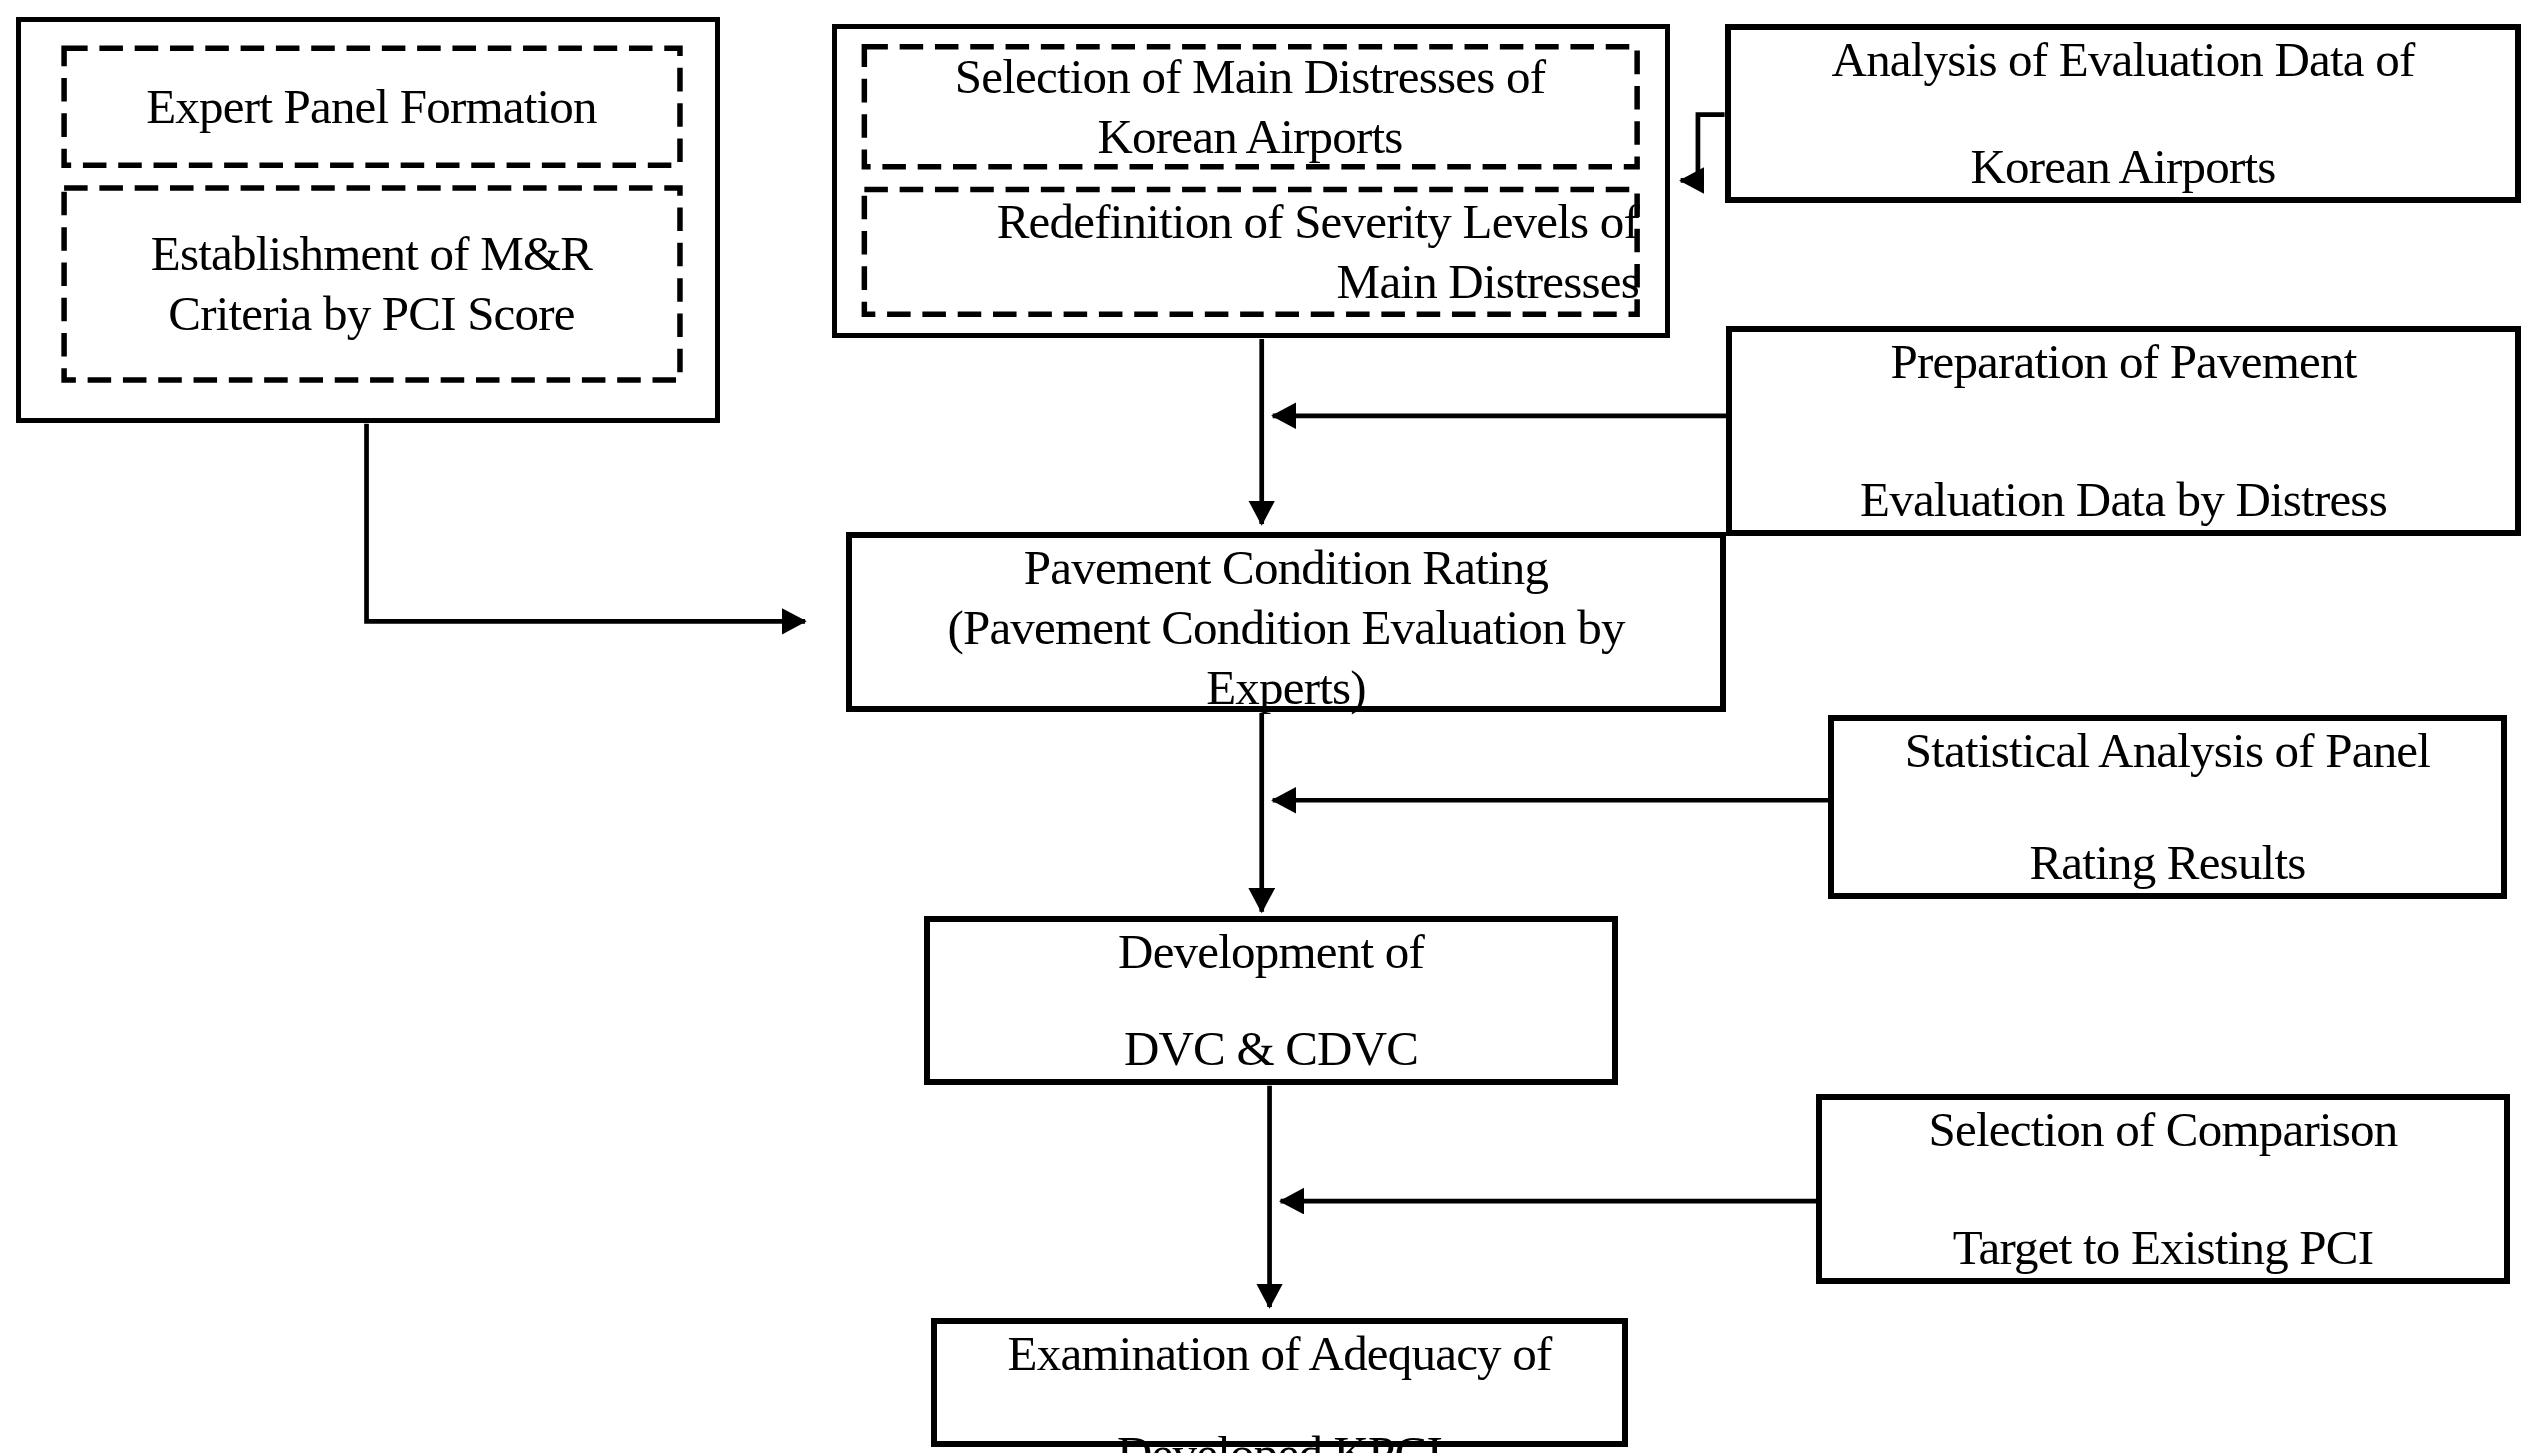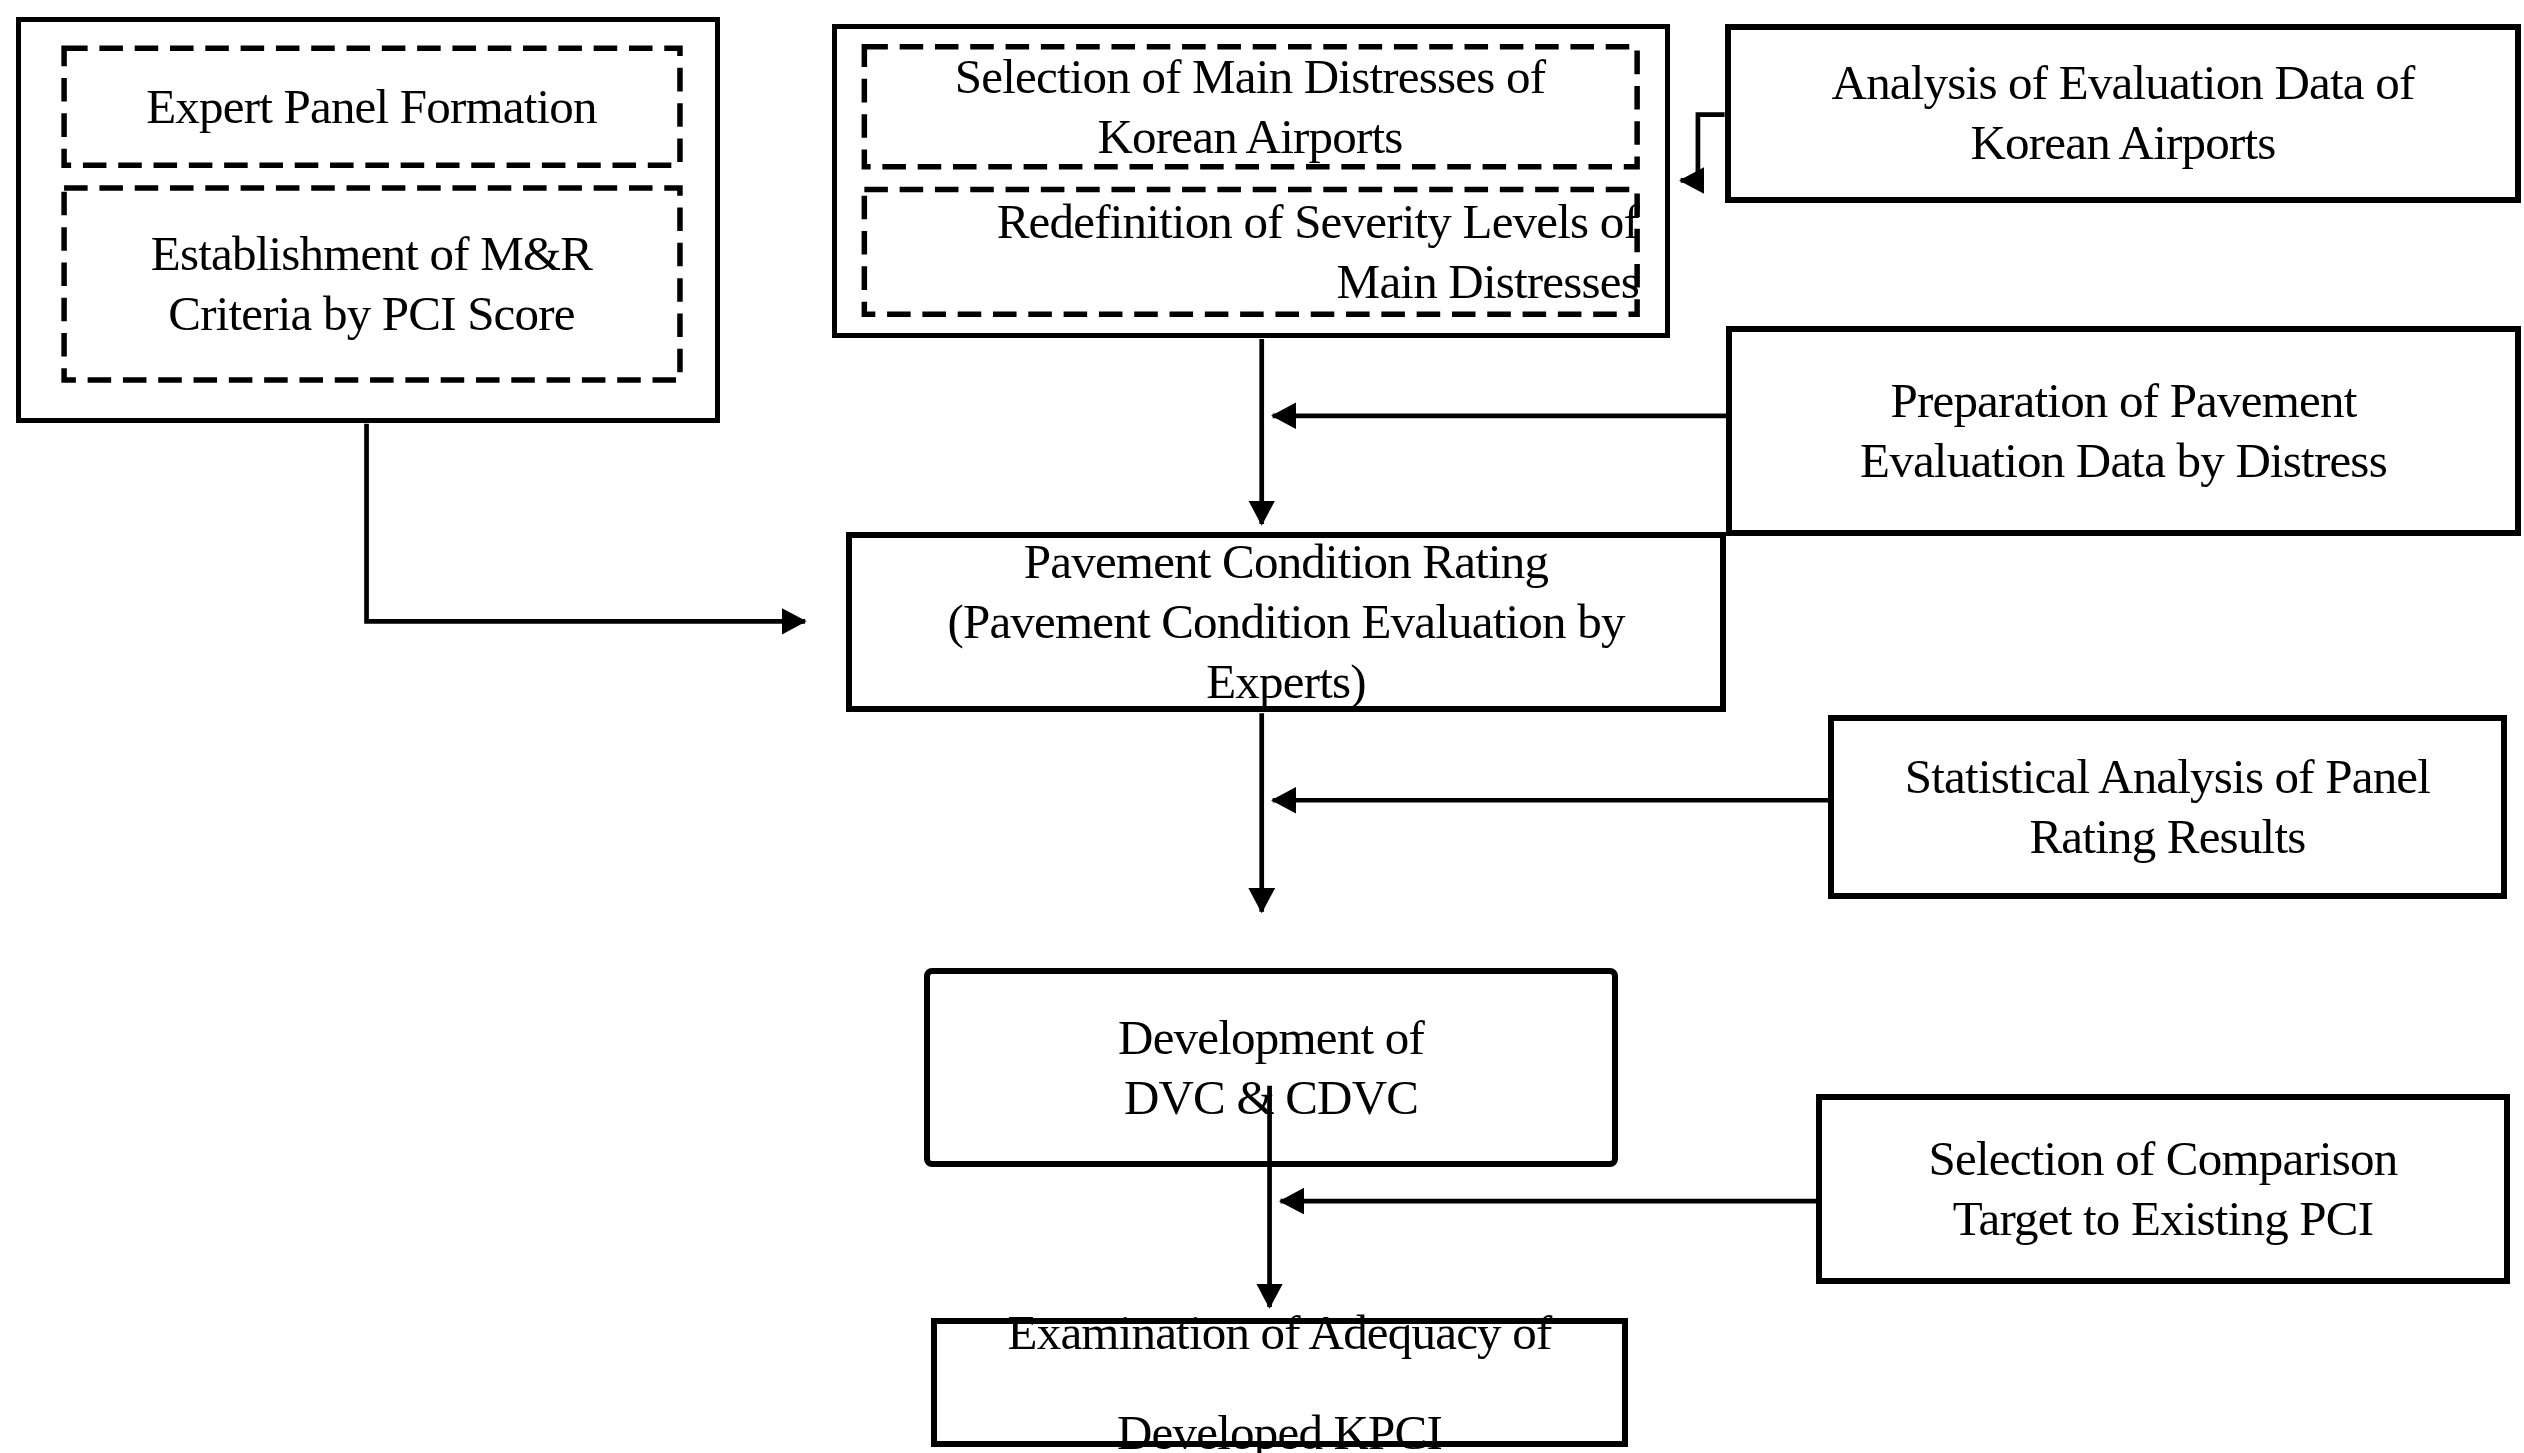--- a/index.html
+++ b/index.html
@@ -19,21 +19,21 @@
   .box {
     position: absolute;
     box-sizing: border-box;
     display: flex;
     flex-direction: column;
     align-items: center;
     justify-content: center;
     text-align: center;
   }
   .solid-thin  { border: 5.5px solid #000000; }
-  .solid-thick { border: 6.3px solid #000000; }
+  .solid-thick { border: 6.3px solid #000000; justify-content: space-between; }
   .label-line {
     font-size: 49px;
     line-height: 60px;
     white-space: nowrap;
     letter-spacing: -0.8px;
   }
   .connector-layer {
     position: absolute;
     left: 0;
     top: 0;
@@ -116,21 +116,21 @@
     <div class="label-line">Pavement Condition Rating</div>
     <div class="label-line">(Pavement Condition Evaluation by</div>
     <div class="label-line">Experts)</div>
   </div>
 
   <div class="box solid-thick" style="left:1828px; top:715px; width:679px; height:184px;">
     <div class="label-line">Statistical Analysis of Panel</div>
     <div class="label-line">Rating Results</div>
   </div>
 
-  <div class="box solid-thick" style="left:924px; top:968px; width:694px; height:199px;border-radius:8px;">
+  <div class="box solid-thick" style="left:924px; top:916px; width:694px; height:169px;">
     <div class="label-line">Development of</div>
     <div class="label-line">DVC &amp; CDVC</div>
   </div>
 
   <div class="box solid-thick" style="left:1816px; top:1094px; width:694px; height:190px;">
     <div class="label-line">Selection of Comparison</div>
     <div class="label-line">Target to Existing PCI</div>
   </div>
 
   <div class="box solid-thick" style="left:931px; top:1318px; width:697px; height:129px;gap:40px;">

